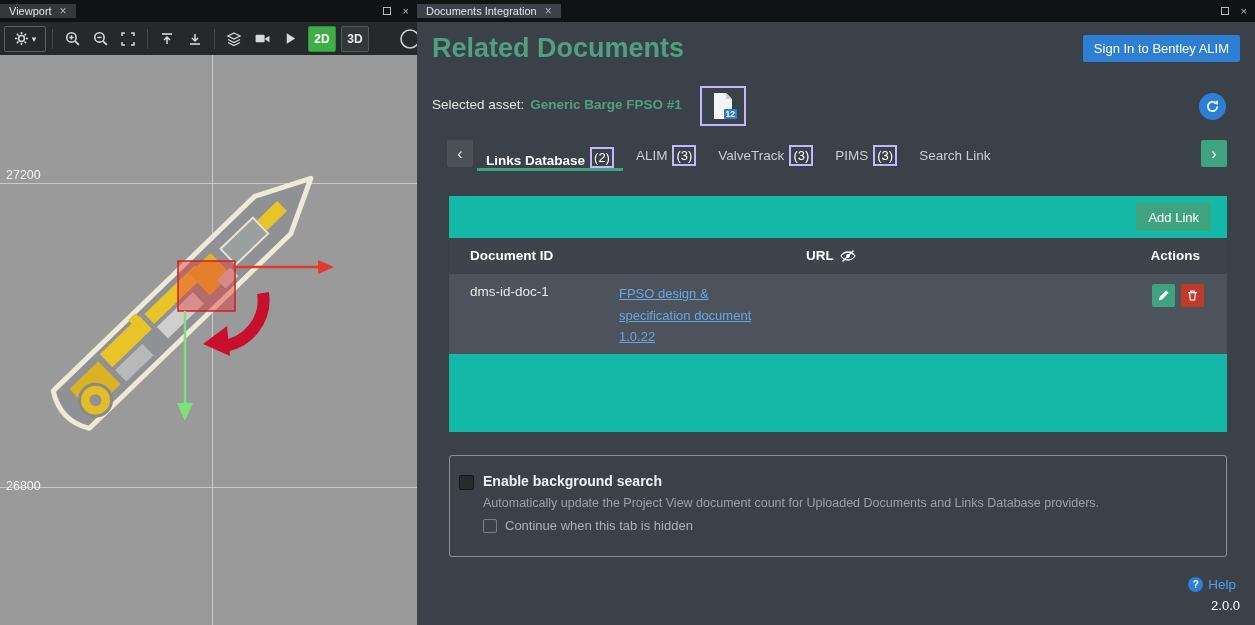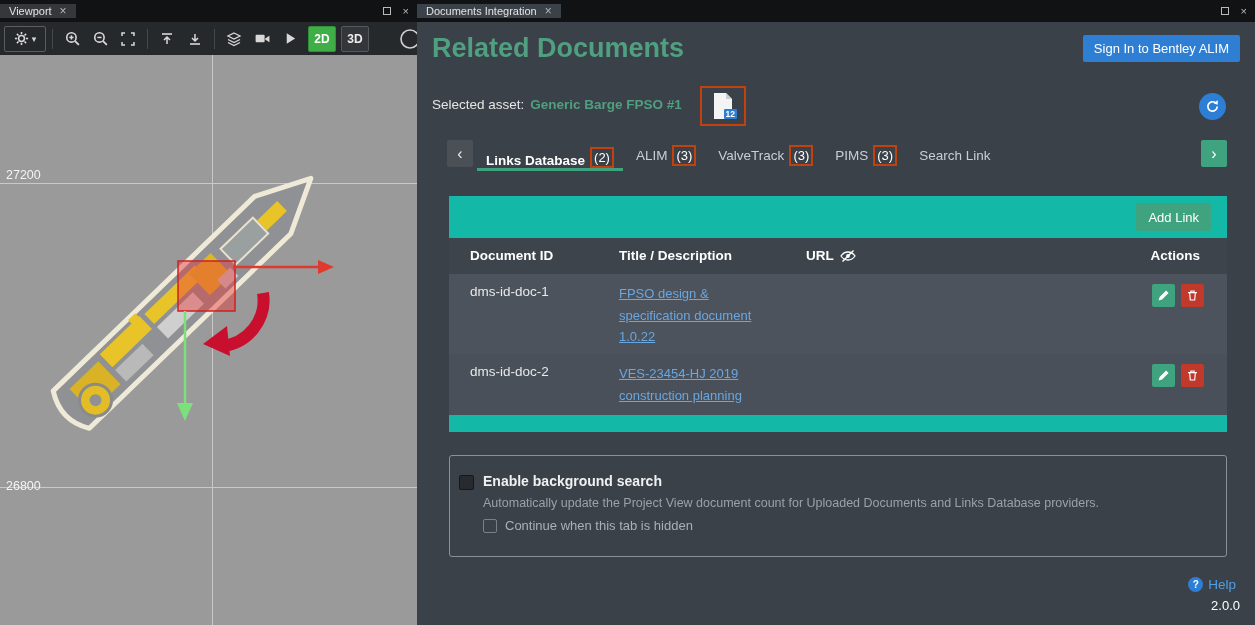--- a/index.html
+++ b/index.html
@@ -75,21 +75,21 @@
   .signin {
     position:absolute; right:15px; top:35px; height:27px;
     background:#2e7fd4; color:#fff; border:none; border-radius:2px;
     font-size:13px; padding:0 11px; font-family:inherit;
   }
   .asset-line {
     position:absolute; left:15px; top:97px; font-size:13.5px; color:#e6e6e6;
     display:flex; gap:6px; align-items:center;
   }
   .asset-value { color:#4f9f80; font-weight:bold; }
-  .ann { border:2px solid #c2410c; }
+  .ann { border:2px solid #c4b5fd; }
   .asset-icon-box {
     position:absolute; left:283px; top:86px; width:46px; height:40px;
     display:flex; align-items:center; justify-content:center;
   }
   .doc-badge {
     position:absolute; right:7px; bottom:5px; background:#2d7fd6; color:#fff;
     font-size:8.5px; padding:0 2px; line-height:10px; border-radius:1px; font-weight:bold;
   }
   .refresh-btn {
     position:absolute; left:782px; top:93px; width:27px; height:27px; border-radius:50%;
@@ -373,21 +373,20 @@
     </div>
 
     <button class="scrollbtn right">›</button>
   </div>
 
   <div class="tblwrap">
     <button class="addlink">Add Link</button>
 
     <div class="thead">
       <span class="cell c-id">Document ID</span>
-      <span class="cell c-title">Title / Description</span>
       <span class="cell c-url">
         <span>URL</span>
         <span>
           <svg width="16" height="14" viewBox="0 0 16 14">
             <path d="M1 7s2.7-4 7-4 7 4 7 4-2.7 4-7 4-7-4-7-4z" fill="none" stroke="#fff" stroke-width="1.3"></path>
             <circle cx="8" cy="7" r="1.9" fill="#fff"></circle>
             <line x1="2.5" y1="12.5" x2="13.5" y2="1.5" stroke="#fff" stroke-width="1.4"></line>
           </svg>
         </span>
       </span>
@@ -406,37 +405,20 @@
           <path d="M2 14l1.2-4.2 8-8 3 3-8 8z" fill="#fff"></path>
         </svg>
       </button>
       <button class="actbtn del">
         <svg width="13" height="13" viewBox="0 0 16 16">
           <path d="M2.5 4.5h11M6 4.5V2.5h4v2M4.5 4.5l.8 9h5.4l.8-9" fill="none" stroke="#fff" stroke-width="1.4"></path>
         </svg>
       </button>
     </div>
 
-    <div class="trow trow2">
-      <span class="rid">dms-id-doc-2</span>
-      <div class="rlinks">
-        <a href="#">VES-23454-HJ 2019</a>
-        <a href="#">construction planning</a>
-      </div>
-      <button class="actbtn edit">
-        <svg width="13" height="13" viewBox="0 0 16 16">
-          <path d="M2 14l1.2-4.2 8-8 3 3-8 8z" fill="#fff"></path>
-        </svg>
-      </button>
-      <button class="actbtn del">
-        <svg width="13" height="13" viewBox="0 0 16 16">
-          <path d="M2.5 4.5h11M6 4.5V2.5h4v2M4.5 4.5l.8 9h5.4l.8-9" fill="none" stroke="#fff" stroke-width="1.4"></path>
-        </svg>
-      </button>
-    </div>
   </div>
 
   <div class="bgbox">
     <span class="cb cb1"></span>
     <span class="bg-label">Enable background search</span>
     <span class="bg-desc">Automatically update the Project View document count for Uploaded Documents and Links Database providers.</span>
     <span class="cb cb2"></span>
     <span class="bg-sub">Continue when this tab is hidden</span>
   </div>
 

